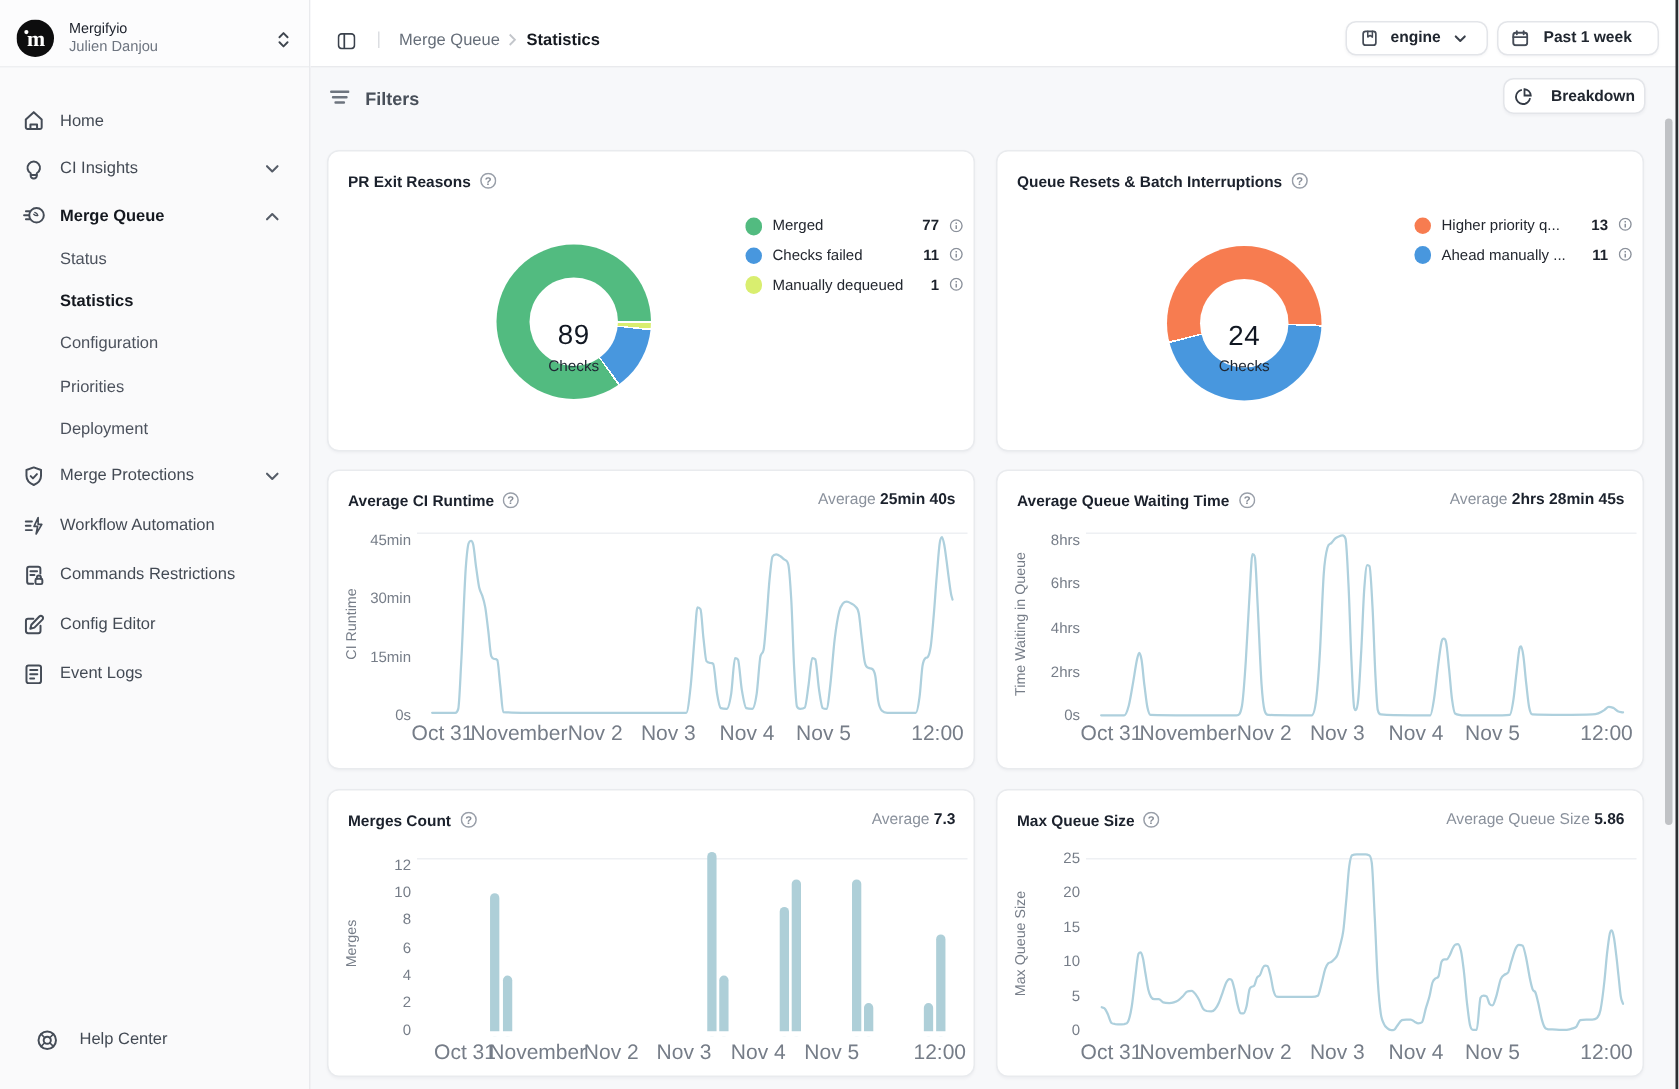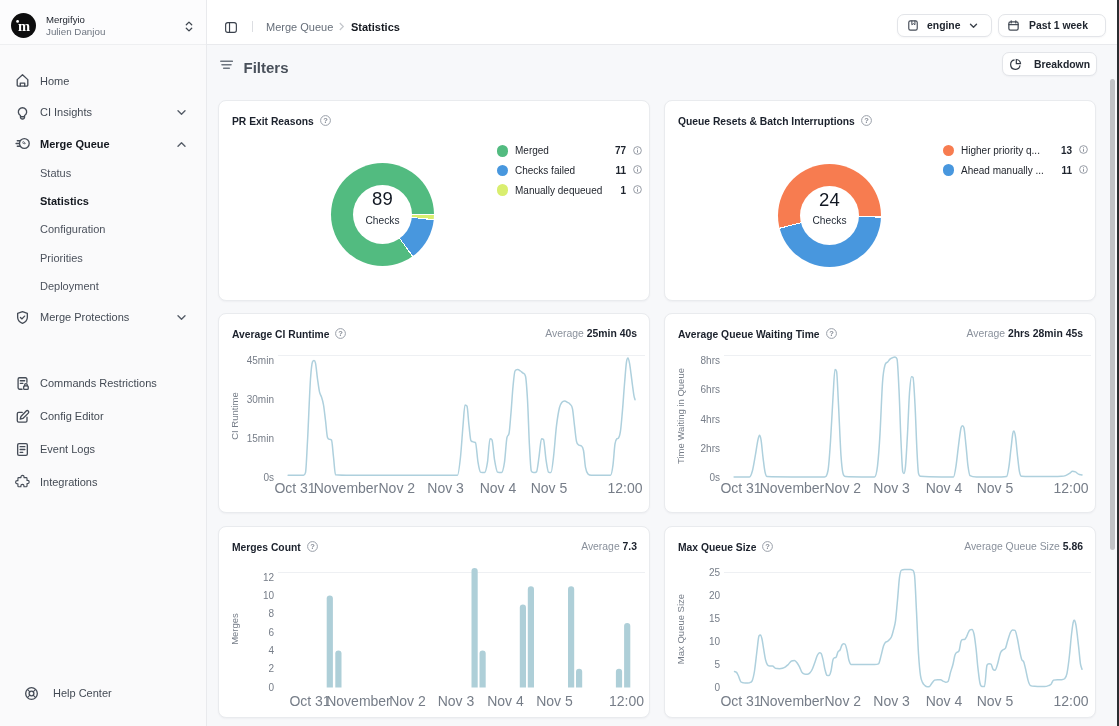--- a/index.html
+++ b/index.html
@@ -24,21 +24,21 @@
 .leg{position:absolute;font-size:10px;color:#23272f;height:13px;line-height:13px}
 .leg .dot{position:absolute;left:0;top:0.75px;width:11.5px;height:11.5px;border-radius:50%}
 .leg .lt{position:absolute;left:18.5px;top:0;white-space:nowrap}
 .lv{position:absolute;font-size:10px;line-height:13px;font-weight:700;color:#1d232d;text-align:right;width:40px}
 .ylab{position:absolute;font-size:10px;color:#767d88;text-align:right;width:46px;white-space:nowrap}
 .xlab{position:absolute;font-size:14px;color:#767d88;text-align:center;width:70px;margin-left:-35px;white-space:nowrap}
 .ytitle{position:absolute;font-size:9.5px;color:#767d88;transform:rotate(-90deg);white-space:nowrap}
 .grid{position:absolute;height:1px;background:#eef0f3}
 .donut{position:absolute;width:103px;height:103px;border-radius:50%}
 .dhole{position:absolute;width:59px;height:59px;left:22px;top:22px;border-radius:50%;background:#fff;text-align:center}
-.dnum{font-size:18.5px;font-weight:400;line-height:20px;color:#111722;margin-top:4px;letter-spacing:.3px}
+.dnum{font-size:18.5px;font-weight:400;line-height:20px;color:#111722;margin-top:28px;letter-spacing:.3px}
 .dcap{font-size:10.2px;color:#1f2733;margin-top:5.5px}
 </style></head><body>
 <div id="sidebar">
 <div id="sbhead">
 <svg class="abs" style="left:11px;top:13px" width="25" height="25" viewBox="0 0 25 25">
         <circle cx="12.5" cy="12.5" r="12.5" fill="#0d0d0e"></circle>
         <text x="13" y="17.6" font-family="Liberation Serif" font-size="14.5" font-weight="700" fill="#fff" text-anchor="middle">m</text>
         <circle cx="6.6" cy="8.4" r="1.4" fill="#fff"></circle>
       </svg>
       <div class="org">Mergifyio</div>
@@ -93,20 +93,27 @@
     <div class="nav " style="top:302px">
       <svg class="icn ic" viewBox="0 0 17 17">
         <path d="M8.5 1.8 14 3.8v4.4c0 3.4-2.3 5.6-5.5 6.9C5.3 13.8 3 11.6 3 8.2V3.8z"></path>
         <path d="M6.2 8.4l1.7 1.7 3-3.2"></path>
       </svg>
       <span class="lb">Merge Protections</span>
       <svg class="chv" width="11" height="11" viewBox="0 0 11 11">
         <path d="M2 3.8 5.5 7.3 9 3.8" stroke="#565d68" stroke-width="1.4" fill="none" stroke-linecap="round" stroke-linejoin="round"></path>
       </svg>
     </div>
+    <div class="nav " style="top:335px">
+      <svg class="icn ic" viewBox="0 0 17 17">
+        <path d="M2.5 5.2h4.6M2.5 8.5h3.6M2.5 11.8h4.6"></path>
+        <path d="M11.8 2.3 8.7 9h2.7l-1.1 5.7 4.3-7.2h-2.8z" stroke-width="1.25"></path>
+      </svg>
+      <span class="lb">Workflow Automation</span>
+    </div>
     <div class="nav " style="top:401px">
       <svg class="icn ic" viewBox="0 0 17 17">
         <path d="M13.6 9.3v4c0 .9-.7 1.6-1.6 1.6H4.2c-.9 0-1.6-.7-1.6-1.6V5.5c0-.9.7-1.6 1.6-1.6h4"></path>
         <path d="M12.7 2.3a1.66 1.66 0 0 1 2.35 2.35L9 10.7l-3.1.8.8-3z"></path>
       </svg>
       <span class="lb">Config Editor</span>
     </div>
     <div class="nav " style="top:368px">
       <svg class="icn ic" viewBox="0 0 17 17">
         <path d="M13.5 7.2V3.6c0-.9-.7-1.6-1.6-1.6H5.1c-.9 0-1.6.7-1.6 1.6v9.8c0 .9.7 1.6 1.6 1.6H8"></path>
@@ -115,26 +122,20 @@
         <path d="M10.9 11.2v-1.1a1.5 1.5 0 0 1 3 0v1.1"></path>
       </svg>
       <span class="lb">Commands Restrictions</span>
     </div>
     <div class="nav " style="top:434px">
       <svg class="icn ic" viewBox="0 0 17 17">
         <rect x="3" y="1.8" width="11" height="13.4" rx="1.6"></rect>
         <path d="M5.8 5.3h5.4M5.8 8.5h5.4M5.8 11.7h3"></path>
       </svg>
       <span class="lb">Event Logs</span>
-    </div>
-    <div class="nav " style="top:466.5px">
-      <svg class="icn ic" viewBox="0 0 17 17">
-        <path d="M6.7 3.4c0-1 .8-1.8 1.8-1.8s1.8.8 1.8 1.8l-.1.7h2.5c.5 0 .9.4.9.9v2.4l.7-.1c1 0 1.8.8 1.8 1.8s-.8 1.8-1.8 1.8l-.7-.1v2.7c0 .5-.4.9-.9.9h-2.6l.1-.8c0-1-.8-1.8-1.8-1.8s-1.8.8-1.8 1.8l.1.8H4.2c-.5 0-.9-.4-.9-.9v-2.5l-.8.1c-1 0-1.8-.8-1.8-1.8s.8-1.8 1.8-1.8l.8.1V5c0-.5.4-.9.9-.9h2.6z" stroke-width="1.3"></path>
-      </svg>
-      <span class="lb">Integrations</span>
     </div>
     <div class="nav" style="top:678px">
       <svg class="icn" style="position:absolute;left:24px;top:7.5px;width:15px;height:15px" viewBox="0 0 17 17">
         <circle cx="8.5" cy="8.5" r="6.6"></circle>
         <circle cx="8.5" cy="8.5" r="2.7"></circle>
         <path d="M3.9 3.9l2.7 2.7M13.1 3.9l-2.7 2.7M13.1 13.1l-2.7-2.7M3.9 13.1l2.7-2.7" stroke-width="1.2"></path>
       </svg>
       <span class="lb" style="left:53px">Help Center</span>
     </div>
 </div>
@@ -163,21 +164,21 @@
 <svg class="icn" style="margin-left:9px" width="11" height="11" viewBox="0 0 13 13">
         <rect x="1" y="2.2" width="11" height="9.8" rx="2" stroke-width="1.5"></rect>
         <path d="M1 5.6h11M3.8 1v2.4M9.2 1v2.4" stroke-width="1.5"></path>
       </svg>
 <span style="margin-left:10px">Past 1 week</span>
 </div>
 </div>
 <svg class="abs" style="left:220px;top:60px" width="13" height="10" viewBox="0 0 13 10">
     <path d="M0.8 1.2h11.5M2 4.8h9M3.7 8.3h5.6" stroke="#6d747e" stroke-width="1.6" stroke-linecap="round"></path>
   </svg>
-<div class="abs" style="left:243.5px;top:58.5px;font-size:15px;font-weight:700;color:#49505a">Filters</div>
+<div class="abs" style="left:243.5px;top:58.5px;font-size:12px;font-weight:700;color:#49505a">Filters</div>
 <div class="btn" style="left:1002px;top:52px;width:95px;height:24px">
 <svg style="margin-left:6px" width="13" height="13" viewBox="0 0 14 14">
       <path d="M6 2.1A5.1 5.1 0 1 0 11.9 8" fill="none" stroke="#333a45" stroke-width="1.3"></path>
       <path d="M7.9 1.6A5 5 0 0 1 12.4 6.1H7.9z" fill="none" stroke="#333a45" stroke-width="1.3"></path>
     </svg>
 <span style="margin-left:12px">Breakdown</span>
 </div>
 <div class="card" style="left:218px;top:100px;height:201px">
 <div class="ctitle">PR Exit Reasons<svg width="11" height="11" viewBox="0 0 11 11" style="vertical-align:-1.5px;margin-left:6px">
         <circle cx="5.5" cy="5.5" r="4.9" fill="none" stroke="#999fa9" stroke-width="1"></circle>

